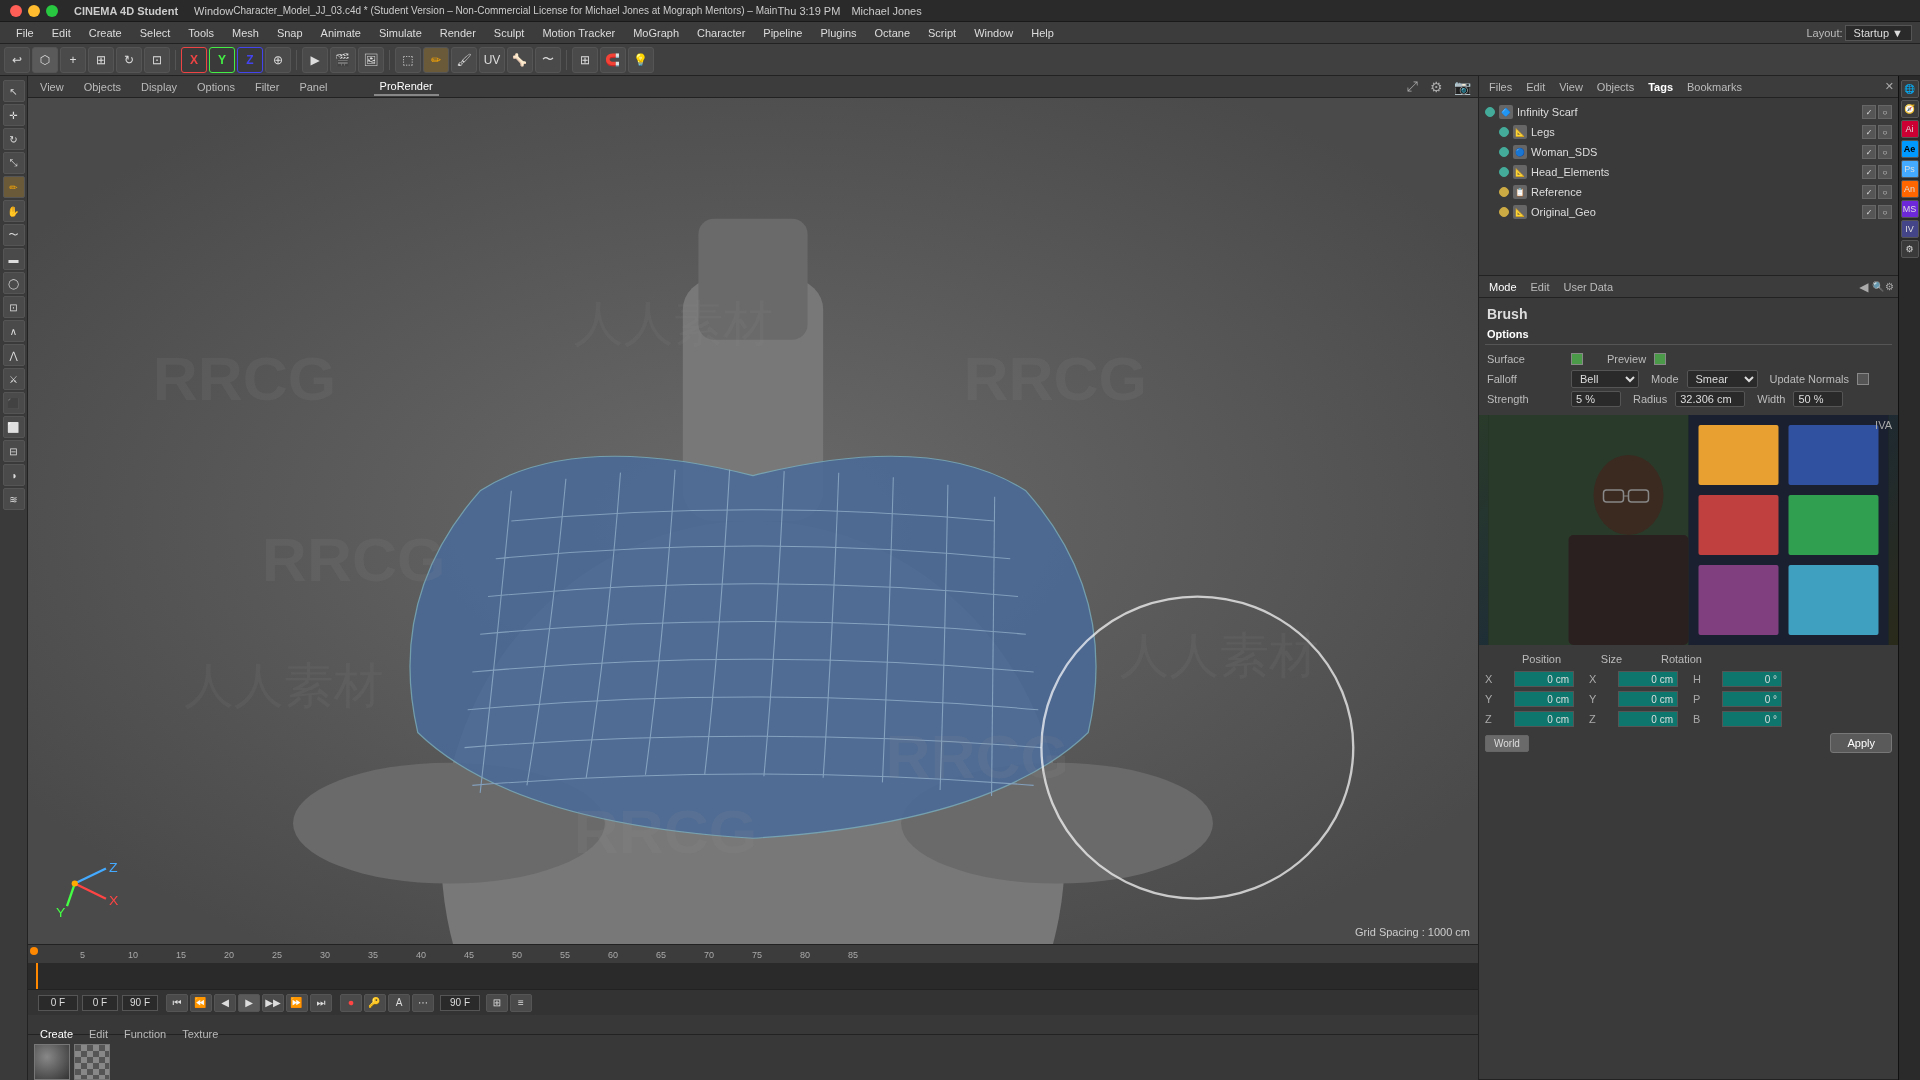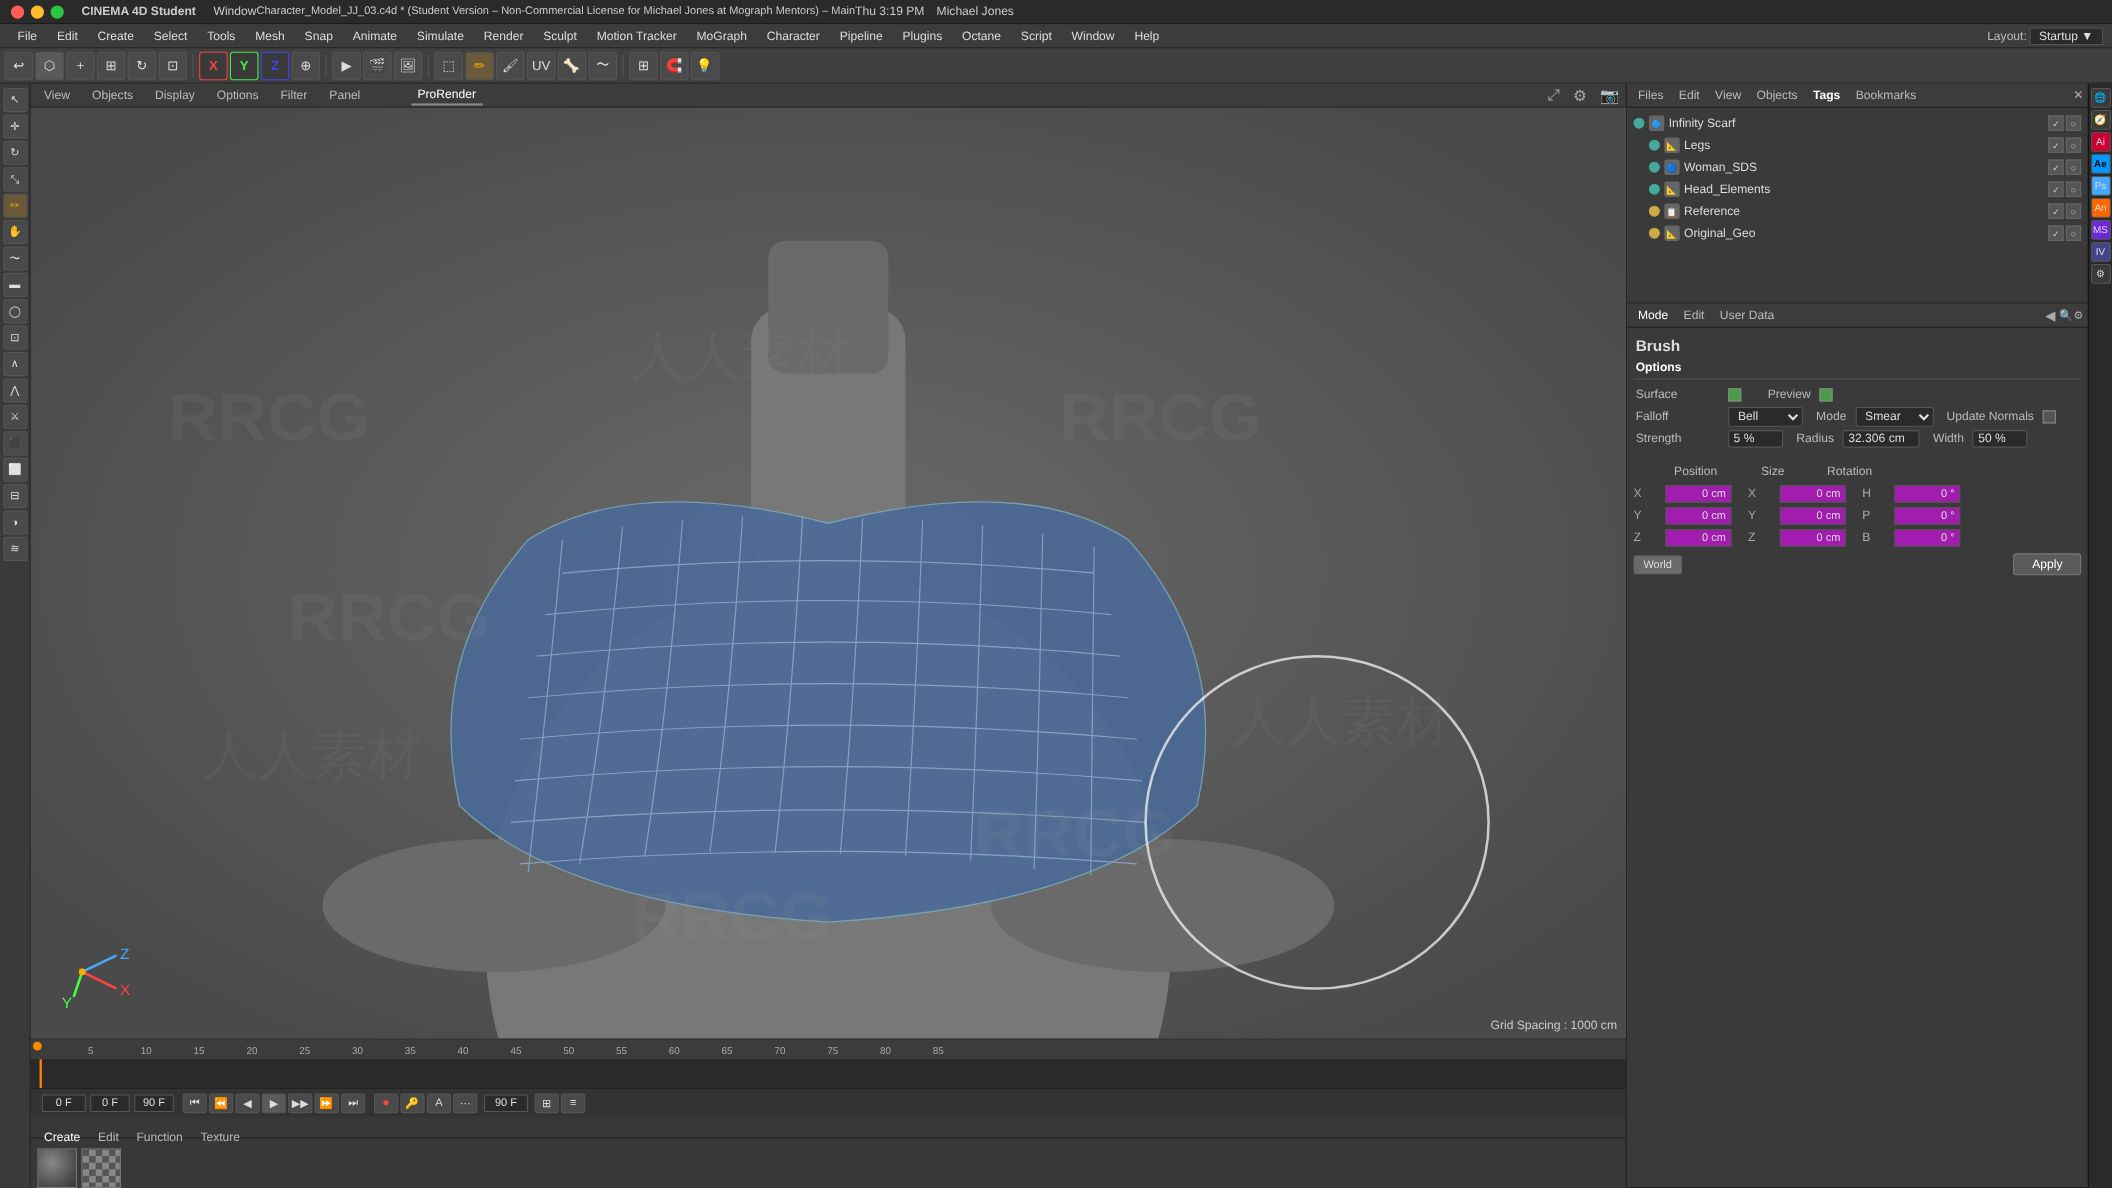--- a/index.html
+++ b/index.html
@@ -124,21 +124,21 @@
     
     #right-sidebar {
       width: 22px; background: #2a2a2a; border-left: 1px solid #111; display: flex; flex-direction: column; align-items: center; padding: 4px 0; gap: 2px;
     }
     .rs-icon { width: 18px; height: 18px; background: #3a3a3a; border: 1px solid #555; border-radius: 2px; display: flex; align-items: center; justify-content: center; cursor: pointer; font-size: 9px; color: #ddd; }
 
     
     #transform-section { padding: 4px 6px; }
     .transform-row { display: flex; align-items: center; height: 20px; gap: 15px; }
     .tr-label { font-size: 11px; color: #aaa; width: 14px; }
-    .tr-field { background: #a21caf; border: 1px solid #555; color: #ddd; font-size: 10px; width: 60px; height: 16px; text-align: right; padding-right: 4px; }
+    .tr-field { background: #0f766e; border: 1px solid #555; color: #ddd; font-size: 10px; width: 60px; height: 16px; text-align: right; padding-right: 4px; }
     .tr-section-label { font-size: 11px; color: #bbb; width: 55px; text-align: center; }
 
     
     #apply-btn {
       background: #5a5a5a; border: 1px solid #777; color: #fff; font-size: 11px; padding: 3px 16px; cursor: pointer; border-radius: 3px;
     }
 
     
     #world-local { display: flex; gap: 2px; align-items: center; }
     .wl-btn { background: #4a4a4a; border: 1px solid #666; color: #ddd; font-size: 10px; padding: 2px 8px; cursor: pointer; border-radius: 2px; }
@@ -548,20 +548,46 @@
         <div class="prop-row">
           <span class="prop-label">Strength</span>
           <input class="prop-value" value="5 %" style="width: 50px;">
           <span style="margin-left:8px;font-size:11px;color:#bbb;">Radius</span>
           <input class="prop-value" value="32.306 cm" style="width: 70px; margin-left: 4px;">
           <span style="margin-left:8px;font-size:11px;color:#bbb;">Width</span>
           <input class="prop-value" value="50 %" style="width: 50px; margin-left: 4px;">
         </div>
       </div>
 
+      <div id="cam-preview">
+        <div id="cam-preview-placeholder">
+
+          <svg width="100%" height="100%" viewBox="0 0 400 230">
+            <rect width="400" height="230" fill="#1a2a1a"></rect>
+
+            <rect x="0" y="0" width="200" height="230" fill="#2a3a2a"></rect>
+            <rect x="200" y="0" width="200" height="230" fill="#1a2030"></rect>
+
+            <rect x="210" y="10" width="80" height="60" fill="#e8a030" rx="2"></rect>
+            <rect x="300" y="10" width="90" height="60" fill="#3050a0" rx="2"></rect>
+            <rect x="210" y="80" width="80" height="60" fill="#c04040" rx="2"></rect>
+            <rect x="300" y="80" width="90" height="60" fill="#30a050" rx="2"></rect>
+            <rect x="210" y="150" width="80" height="70" fill="#804080" rx="2"></rect>
+            <rect x="300" y="150" width="90" height="70" fill="#40a0c0" rx="2"></rect>
+
+            <ellipse cx="140" cy="80" rx="35" ry="40" fill="#3a2a20"></ellipse>
+            <rect x="80" y="120" width="120" height="110" fill="#2a2020" rx="5"></rect>
+
+            <rect x="115" y="75" width="20" height="12" fill="none" stroke="#888" stroke-width="1.5" rx="3"></rect>
+            <rect x="140" y="75" width="20" height="12" fill="none" stroke="#888" stroke-width="1.5" rx="3"></rect>
+            <line x1="135" y1="81" x2="140" y2="81" stroke="#888" stroke-width="1"></line>
+          </svg>
+        </div>
+        <div id="cam-label">IVA</div>
+      </div>
 
       <div id="transform-section">
         <div class="transform-row">
           <span class="tr-label"></span>
           <span class="tr-section-label">Position</span>
           <span class="tr-section-label">Size</span>
           <span class="tr-section-label">Rotation</span>
         </div>
 
         <div class="transform-row">

